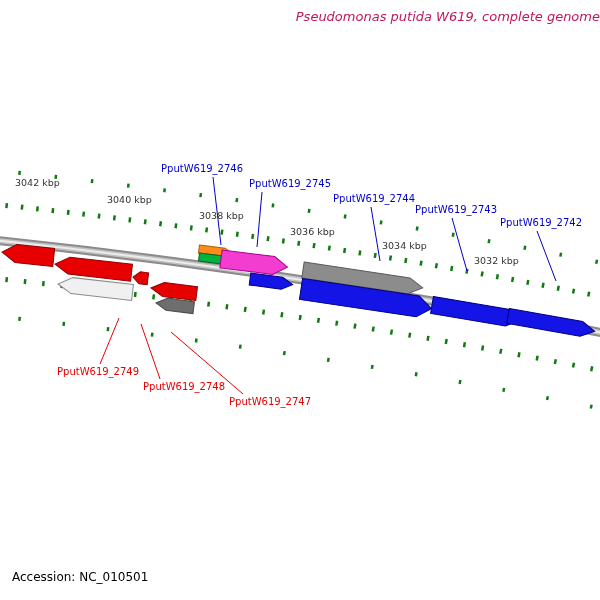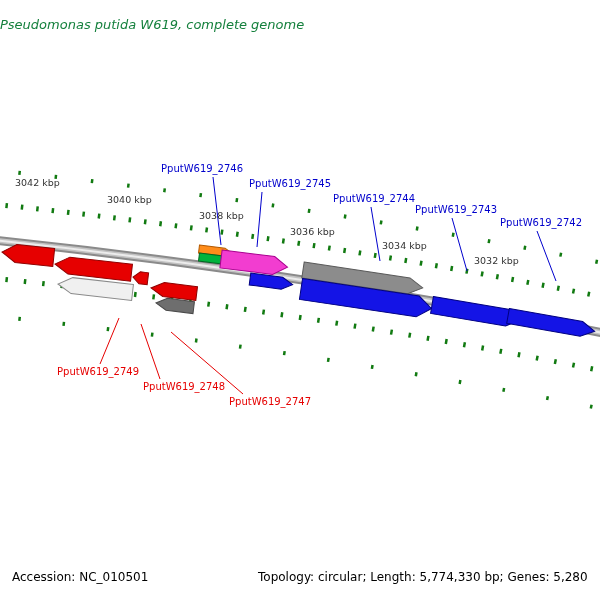--- a/index.html
+++ b/index.html
@@ -1,22 +1,22 @@
 <!DOCTYPE html>
 <html><head>
 <meta charset="utf-8">
 <style>
   html,body { margin:0; padding:0; }
   body {
     width:600px; height:600px; background:#ffffff; position:relative;
     overflow:hidden; font-family:"DejaVu Sans", sans-serif;
   }
   .title {
-    position:absolute; top:9px; left:0; width:100%; text-align:left;
-    font-style:italic; font-size:13px; color:#15803d;margin-top:8px;
+    position:absolute; top:9px; left:0; width:100%; text-align:right;
+    font-style:italic; font-size:13px; color:#be185d;
   }
   #map { position:absolute; top:0; left:0; }
   svg text { font-family:"DejaVu Sans", sans-serif; }
   .statusbar {
     position:absolute; top:570px; left:0; width:100%; height:20px;
     font-size:12px; color:#000;
   }
   .accession { position:absolute; left:12px; top:0;text-align:right; }
   .summary  { position:absolute; left:258px; top:0; }
 </style>
@@ -76,14 +76,13 @@
       <text x="107" y="203" fill="#333333" font-size="9.5">3040 kbp</text>
       <text x="199" y="219" fill="#333333" font-size="9.5">3038 kbp</text>
       <text x="290" y="235" fill="#333333" font-size="9.5">3036 kbp</text>
       <text x="382" y="249" fill="#333333" font-size="9.5">3034 kbp</text>
       <text x="474" y="264" fill="#333333" font-size="9.5">3032 kbp</text>
     </g>
   </svg>
 
 <div class="statusbar">
   <span class="accession">Accession: NC_010501</span>
-  <span class="summary">Topology: circular; Length: 5,774,330 bp; Genes: 5,280</span>
 </div>
 
 </body></html>

